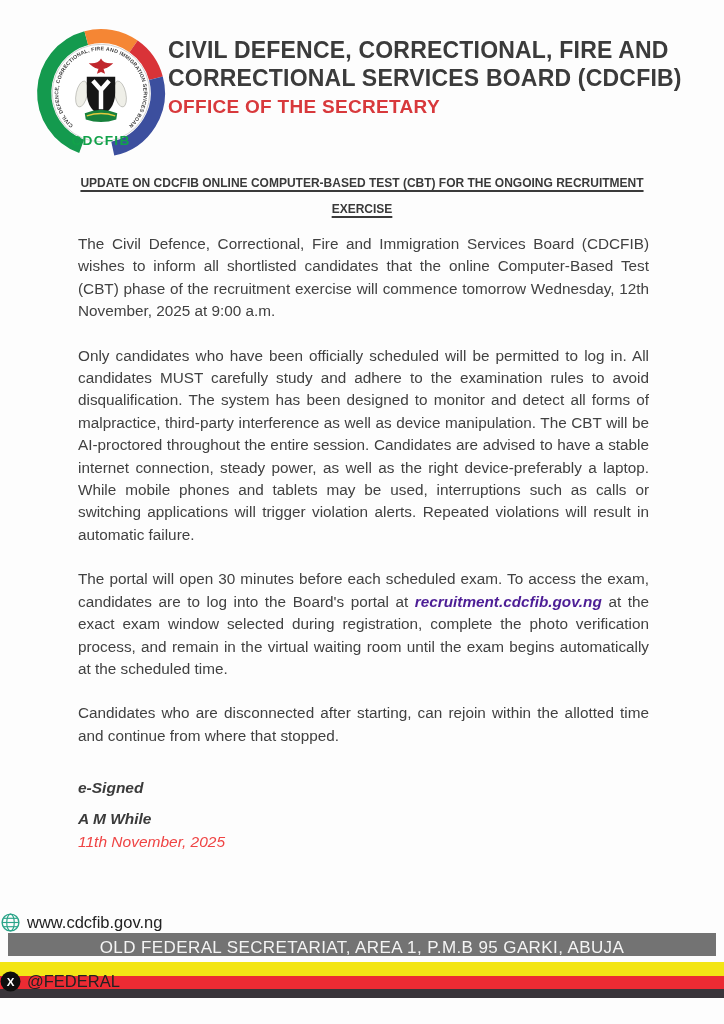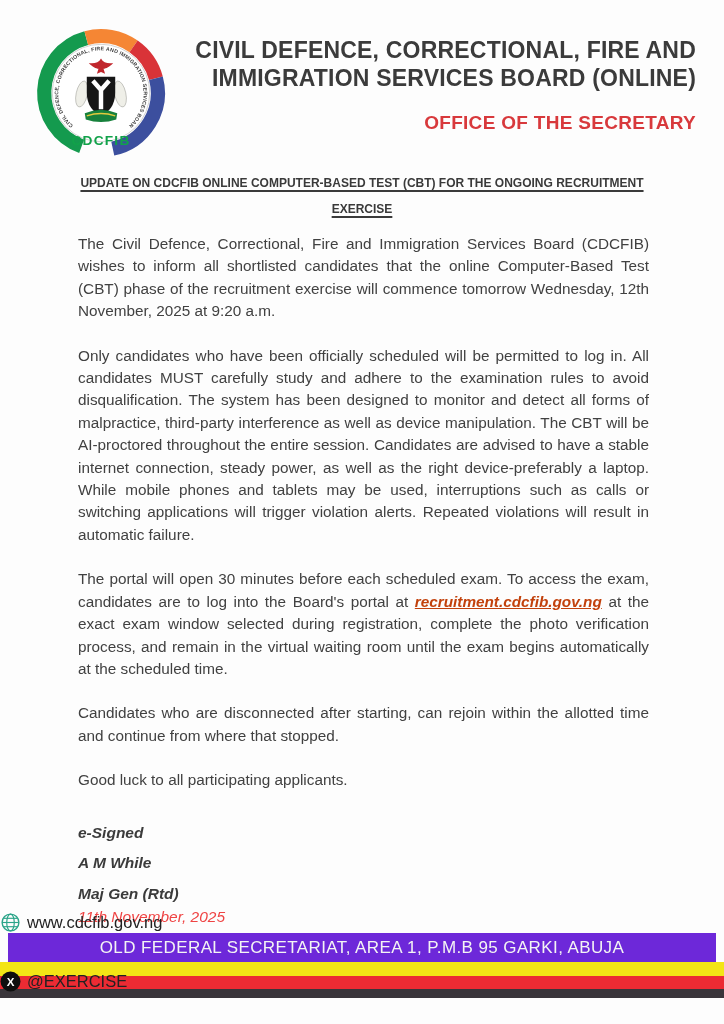--- a/index.html
+++ b/index.html
@@ -2,42 +2,42 @@
 <html><head>
 <meta charset="utf-8">
 <style>
   html,body{margin:0;padding:0;background:#ffffff;}
   .page{
     position:relative;width:724px;height:1024px;background:#fdfdfd;
     font-family:"Liberation Sans", sans-serif;overflow:hidden;color:#3f3f3f;
   }
   
   .logo{position:absolute;left:34px;top:26px;width:134px;height:134px;}
-  .header-text{position:absolute;left:168px;top:36px;width:528px;text-align:right;}
+  .header-text{position:absolute;left:168px;top:36px;width:528px;text-align:left;}
   .org-title{font-size:23px;font-weight:bold;color:#3b3b3b;line-height:28px;letter-spacing:.2px;}
-  .office{font-size:19px;font-weight:bold;color:#d8393c;margin-top:20px;letter-spacing:.3px;}
+  .office{font-size:19px;font-weight:bold;color:#d8393c;margin-top:4px;letter-spacing:.3px;}
   
   .doc-heading{
     position:absolute;left:74px;top:170px;width:576px;text-align:center;
     font-size:12px;font-weight:bold;color:#3a3a3a;line-height:26px;
     text-decoration:underline;text-underline-offset:3px;text-decoration-thickness:1.5px;
   }
   
   .body-text{
     position:absolute;left:78px;top:233px;width:571px;
     font-size:15.3px;line-height:22.4px;color:#414141;text-align:justify;
   }
   .body-text p{margin:0 0 22px 0;}
-  .portal-link{font-weight:bold;font-style:italic;text-decoration:underline;color:#c2410c;cursor:pointer;}
+  .portal-link{font-weight:bold;font-style:italic;color:#4c1d95;cursor:pointer;}
   .signature{margin-top:30px;font-size:15.5px;line-height:22.8px;}
   .sig-bold{font-weight:bold;font-style:italic;color:#3b3b3b;margin-top:8px;}
   .sig-date{font-style:italic;color:#ef4444;}
   
   .address-bar{
-    position:absolute;left:8px;right:8px;top:933px;height:29px;background:#6d28d9;
+    position:absolute;left:8px;right:8px;top:933px;height:23px;background:#737373;
     color:#f4f4f4;font-size:17px;line-height:29px;text-align:center;letter-spacing:.4px;
   }
   .stripe-yellow{position:absolute;left:0;right:0;top:962px;height:14px;background:#f3e515;}
   .stripe-red{position:absolute;left:0;right:0;top:976px;height:13px;background:#ec2b33;}
   .stripe-dark{position:absolute;left:0;right:0;top:989px;height:9px;background:#39353a;}
   .social-row{
     position:absolute;left:0;right:0;top:997px;height:27px;
     display:flex;justify-content:center;align-items:flex-start;gap:38px;
     font-size:16.5px;color:#222222;flex-direction:column;
   }
@@ -75,38 +75,36 @@
 
     <path d="M50 86 Q66 79 82 86 L81 92 Q66 97 51 92 Z" fill="#17813c"></path>
     <path d="M52 88.5 Q66 84 80 88.5" stroke="#e3c93c" stroke-width="1.4" fill="none"></path>
 
     <text x="66" y="117" text-anchor="middle" font-size="13.5" font-weight="bold" fill="#12a24a" letter-spacing="1.2">CDCFIB</text>
   </svg>
 
   <div class="header-text">
     <div class="org-title">
       <span style="display:block">CIVIL DEFENCE, CORRECTIONAL, FIRE AND</span>
-      <span style="display:block">IMMIGRATION SERVICES BOARD (ONLINE)</span>
+      <span style="display:block">CORRECTIONAL SERVICES BOARD (CDCFIB)</span>
     </div>
     <div class="office">OFFICE OF THE SECRETARY</div>
   </div>
 
   <div class="doc-heading">UPDATE ON CDCFIB ONLINE COMPUTER-BASED TEST (CBT) FOR THE ONGOING RECRUITMENT EXERCISE</div>
 
   <div class="body-text">
-    <p>The Civil Defence, Correctional, Fire and Immigration Services Board (CDCFIB) wishes to inform all shortlisted candidates that the online Computer-Based Test (CBT) phase of the recruitment exercise will commence tomorrow Wednesday, 12th November, 2025 at 9:20 a.m.</p>
+    <p>The Civil Defence, Correctional, Fire and Immigration Services Board (CDCFIB) wishes to inform all shortlisted candidates that the online Computer-Based Test (CBT) phase of the recruitment exercise will commence tomorrow Wednesday, 12th November, 2025 at 9:00 a.m.</p>
     <p>Only candidates who have been officially scheduled will be permitted to log in. All candidates MUST carefully study and adhere to the examination rules to avoid disqualification. The system has been designed to monitor and detect all forms of malpractice, third-party interference as well as device manipulation. The CBT will be AI-proctored throughout the entire session. Candidates are advised to have a stable internet connection, steady power, as well as the right device-preferably a laptop. While mobile phones and tablets may be used, interruptions such as calls or switching applications will trigger violation alerts. Repeated violations will result in automatic failure.</p>
     <p><span>The portal will open 30 minutes before each scheduled exam. To access the exam, candidates are to log into the Board's portal at </span><span class="portal-link">recruitment.cdcfib.gov.ng</span><span> at the exact exam window selected during registration, complete the photo verification process, and remain in the virtual waiting room until the exam begins automatically at the scheduled time.</span></p>
     <p>Candidates who are disconnected after starting, can rejoin within the allotted time and continue from where that stopped.</p>
-    <p>Good luck to all participating applicants.</p>
 
     <div class="signature">
       <div class="sig-bold">e-Signed</div>
       <div class="sig-bold">A M While</div>
-      <div class="sig-bold">Maj Gen (Rtd)</div>
       <div class="sig-date">11th November, 2025</div>
     </div>
   </div>
 
   <div class="address-bar">
     <span>OLD FEDERAL SECRETARIAT, AREA 1, P.M.B 95 GARKI, ABUJA</span>
   </div>
   <div class="stripe-yellow"></div>
   <div class="stripe-red"></div>
   <div class="stripe-dark"></div>
@@ -126,21 +124,21 @@
       <span>www.cdcfib.gov.ng</span>
     </div>
 
     <div class="social-item">
       <span>
         <svg width="21" height="21" viewBox="0 0 20 20">
           <circle cx="10" cy="10" r="9.5" fill="#0e0e0e"></circle>
           <text x="10" y="14" text-anchor="middle" font-size="11" font-weight="bold" fill="#ffffff" font-family="Liberation Sans, sans-serif">X</text>
         </svg>
       </span>
-      <span>@EXERCISE</span>
+      <span>@FEDERAL</span>
     </div>
 
     <div class="social-item">
       <span>
         <svg width="21" height="21" viewBox="0 0 20 20">
           <circle cx="10" cy="10" r="9.5" fill="#1877f2"></circle>
           <path d="M11.4 17 L11.4 10.8 L13.4 10.8 L13.7 8.4 L11.4 8.4 L11.4 6.9 C11.4 6.2 11.7 5.6 12.6 5.6 L13.8 5.6 L13.8 3.5 C13.6 3.5 12.8 3.4 12 3.4 C10.2 3.4 9 4.5 9 6.6 L9 8.4 L6.9 8.4 L6.9 10.8 L9 10.8 L9 17 Z" fill="#ffffff"></path>
         </svg>
       </span>
       <span>CDCFIBNg</span>

